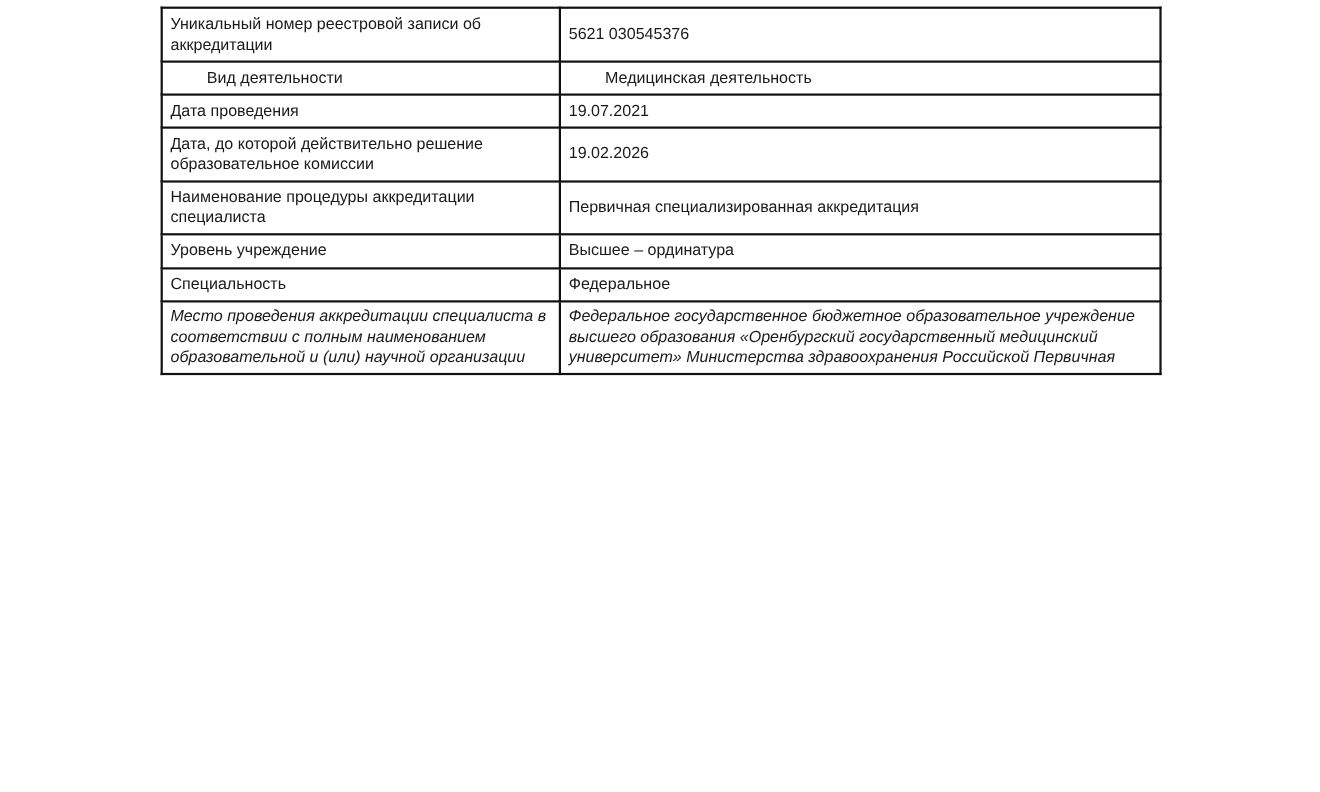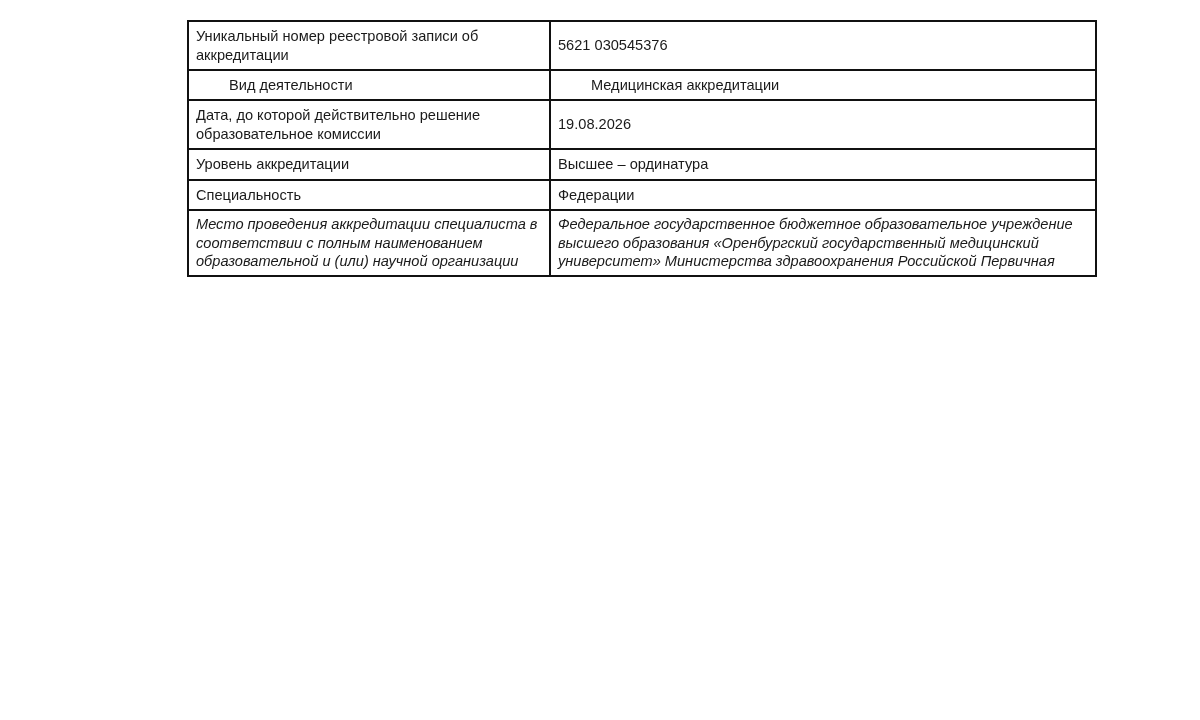--- a/index.html
+++ b/index.html
@@ -11,27 +11,26 @@
       width: 1200px;
       height: 720px;
       position: relative;
       overflow: hidden;
       font-family: "Liberation Sans", sans-serif;
       color: #1a1a1a;
     }
     .doc-table {
       position: absolute;
       left: 146px;
-      top: 20px;
+      top: 6px;
       width: 908px;
       border-collapse: collapse;
       table-layout: fixed;
       font-size: 14.6px;
       line-height: 18.5px;
-      margin-left: 41px;
     }
     .doc-table td {
       border: 2px solid #111111;
       padding: 0 7px;
       vertical-align: middle;
       text-align: left;
     }
     .doc-table col.c1 { width: 362px; }
     .doc-table col.c2 { width: 546px; }
     .doc-table tr.r0 td { height: 47px; }
@@ -53,32 +52,40 @@
     <col class="c1">
     <col class="c2">
   </colgroup>
   <tbody>
     <tr class="r0">
       <td>Уникальный номер реестровой записи об аккредитации</td>
       <td>5621 030545376</td>
     </tr>
     <tr class="r1">
       <td>Вид деятельности</td>
-      <td>Медицинская аккредитации</td>
+      <td>Медицинская деятельность</td>
+    </tr>
+    <tr class="r3">
+      <td>Дата проведения</td>
+      <td>19.07.2021</td>
     </tr>
     <tr class="r4">
       <td>Дата, до которой действительно решение образовательное комиссии</td>
-      <td>19.08.2026</td>
+      <td>19.02.2026</td>
+    </tr>
+    <tr class="r5">
+      <td>Наименование процедуры аккредитации специалиста</td>
+      <td>Первичная специализированная аккредитация</td>
     </tr>
     <tr class="r6">
-      <td>Уровень аккредитации</td>
+      <td>Уровень учреждение</td>
       <td>Высшее – ординатура</td>
     </tr>
     <tr class="r7">
       <td>Специальность</td>
-      <td>Федерации</td>
+      <td>Федеральное</td>
     </tr>
     <tr class="r9">
       <td>Место проведения аккредитации специалиста в соответствии с полным наименованием образовательной и (или) научной организации</td>
       <td>Федеральное государственное бюджетное образовательное учреждение высшего образования «Оренбургский государственный медицинский университет» Министерства здравоохранения Российской Первичная</td>
     </tr>
   </tbody>
 </table>
 
 </body></html>

